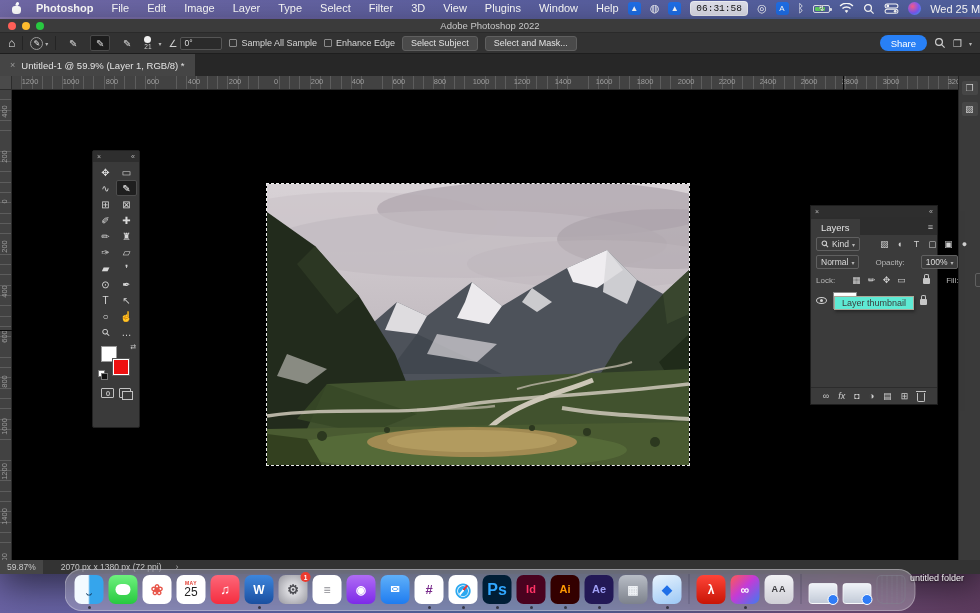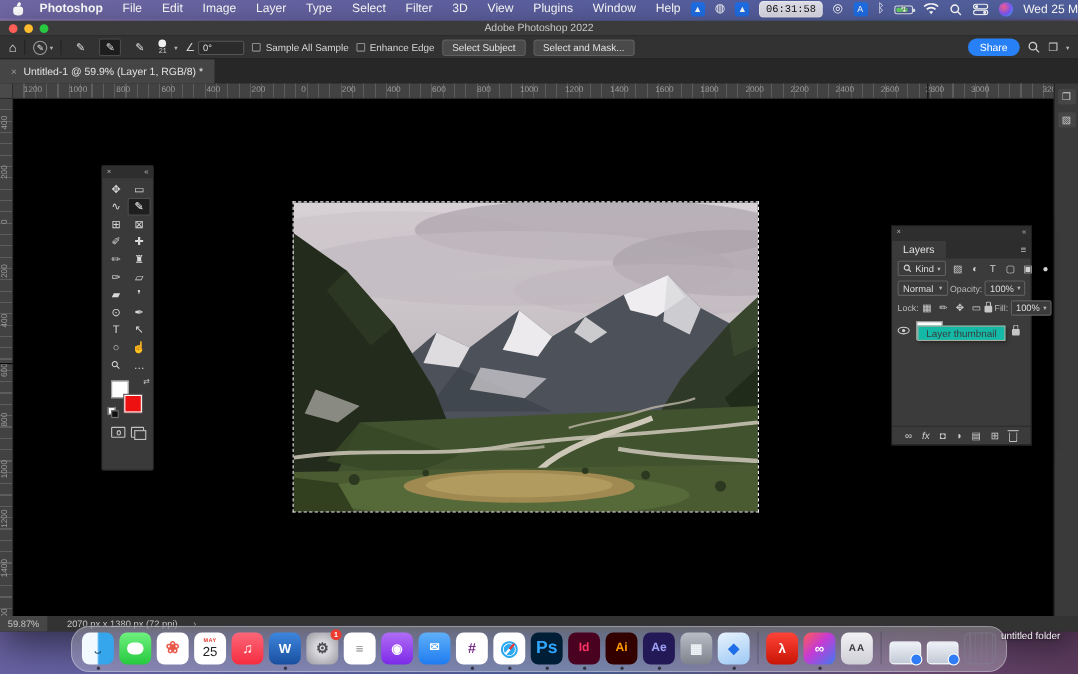--- a/index.html
+++ b/index.html
@@ -92,34 +92,34 @@
   .tool-foot{display:flex;align-items:center;justify-content:space-around;padding:4px 6px 0}
   .qm{width:13px;height:10px;border:1px solid #c2c2c2;border-radius:1px;position:relative}
   .qm::after{content:"";position:absolute;inset:1.5px 3.5px;border:1px solid #c2c2c2;border-radius:50%}
   .sm{width:12px;height:10px;border:1px solid #c2c2c2;border-radius:1px;position:relative}
   .sm::after{content:"";position:absolute;right:-3px;bottom:-3px;width:9px;height:7px;background:#3a3a3a;border:1px solid #c2c2c2}
   
   .layers-panel{position:absolute;left:810px;top:205px;width:128px;height:200px;background:#3b3b3b;border:1px solid #1d1d1d;box-shadow:0 6px 18px rgba(0,0,0,.55);font-size:8.5px;color:#d5d5d5;display:flex;flex-direction:column}
   .lp-tabrow{height:18px;background:#2d2d2d;display:flex;align-items:flex-end;justify-content:space-between}
   .lp-tab{background:#3b3b3b;height:16px;display:flex;align-items:center;padding:0 10px;font-size:9.5px;color:#e2e2e2}
   .lp-menu{margin:0 4px 3px 0;color:#c5c5c5;font-size:9px}
-  .lp-row{display:flex;align-items:center;gap:2px;padding:2px 5px}
+  .lp-row{display:flex;align-items:center;gap:16px;padding:2px 5px}
   .pbox{height:14px;border:1px solid #606060;background:#3b3b3b;border-radius:2px;display:flex;align-items:center;padding:0 4px;font-size:8.5px;color:#ddd;gap:3px}
   .lp-ic{font-size:9px;color:#cfcfcf;display:flex;align-items:center;justify-content:center;min-width:11px}
   .lp-label{color:#b8b8b8;font-size:8px}
   .layer-row{height:22px;display:flex;align-items:center;gap:6px;padding:0 0 0 5px;position:relative}
   .layer-row.selected{background:#50545a}
   .eye{width:11px;height:7px;border:1px solid #cfcfcf;border-radius:50%;position:relative;display:inline-block;flex:none}
   .eye::after{content:"";position:absolute;left:3px;top:1.5px;width:3px;height:3px;border-radius:50%;background:#cfcfcf}
   .thumb{width:24px;height:17px;border:1px solid #888;flex:none}
   .thumb.img{background:linear-gradient(180deg,#c9c2c6 0 38%,#5b6552 38% 62%,#44552f 62% 80%,#55683a 80%);box-shadow:0 0 0 1px #e8e8e8}
   .thumb.white{background:#fff}
   .layer-name{font-size:9px;color:#e5e5e5}
   .row-lock{margin-left:auto;margin-right:10px}
-  .tooltip{position:absolute;left:23px;top:7px;background:#14b8a6;border:1px solid #a9a99a;color:#3c3c3c;font-size:9px;padding:1px 7px;z-index:6;white-space:nowrap;box-shadow:1px 2px 3px rgba(0,0,0,.35)}
+  .tooltip{position:absolute;left:23px;top:7px;background:#5eead4;border:1px solid #a9a99a;color:#3c3c3c;font-size:9px;padding:1px 7px;z-index:6;white-space:nowrap;box-shadow:1px 2px 3px rgba(0,0,0,.35)}
   .lp-fill{flex:1}
   .lp-bottom{height:17px;border-top:1px solid #2c2c2c;display:flex;align-items:center;justify-content:center;gap:9px;color:#c3c3c3}
   .lp-bottom .lp-ic{font-size:9px;min-width:0}
   .mini-lock{width:7px;height:6px;background:#c6c6c6;border-radius:1px;position:relative;display:inline-block;margin-top:4px;flex:none}
   .mini-lock::before{content:"";position:absolute;top:-4px;left:1px;width:3px;height:4px;border:1px solid #c6c6c6;border-bottom:none;border-radius:2px 2px 0 0}
   .mini-trash{width:8px;height:9px;border:1px solid #c0c0c0;border-top:none;border-radius:0 0 2px 2px;position:relative;display:inline-block;margin-top:2px}
   .mini-trash::before{content:"";position:absolute;top:-2px;left:-2px;width:10px;height:1px;background:#c0c0c0}
   
   .dock{position:absolute;bottom:2px;left:50%;transform:translateX(-50%);display:flex;align-items:flex-end;gap:5px;padding:4px 9px 6px;border-radius:17px;
     background:rgba(244,244,252,.28);border:1px solid rgba(255,255,255,.3);backdrop-filter:blur(8px)}

